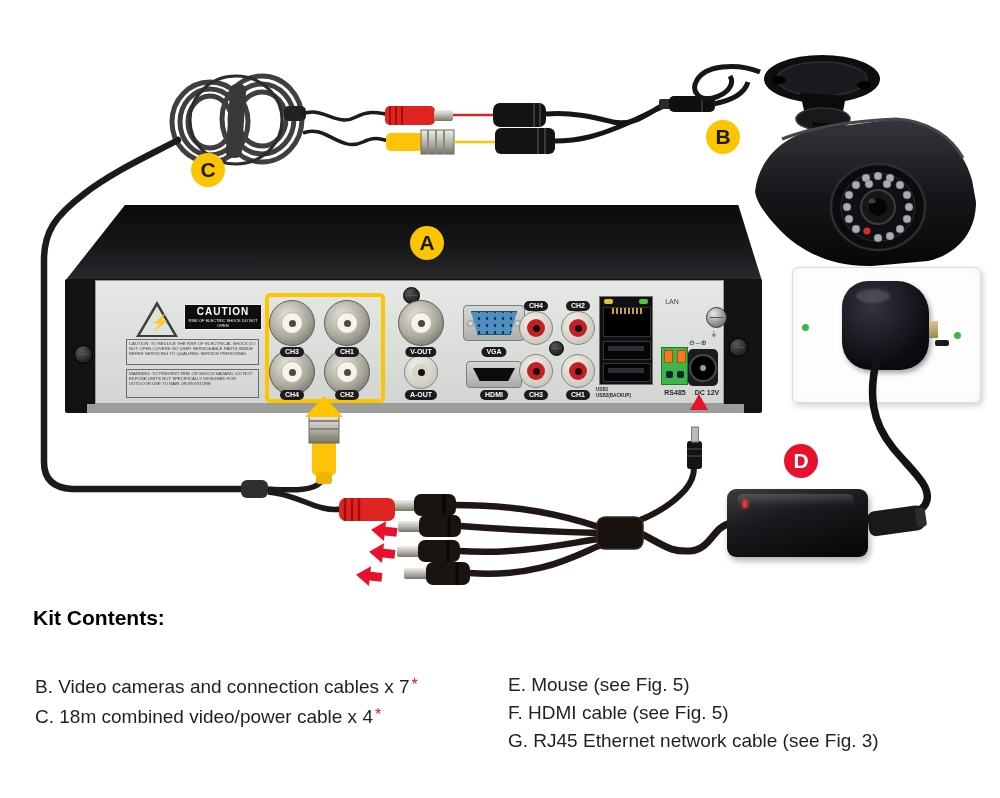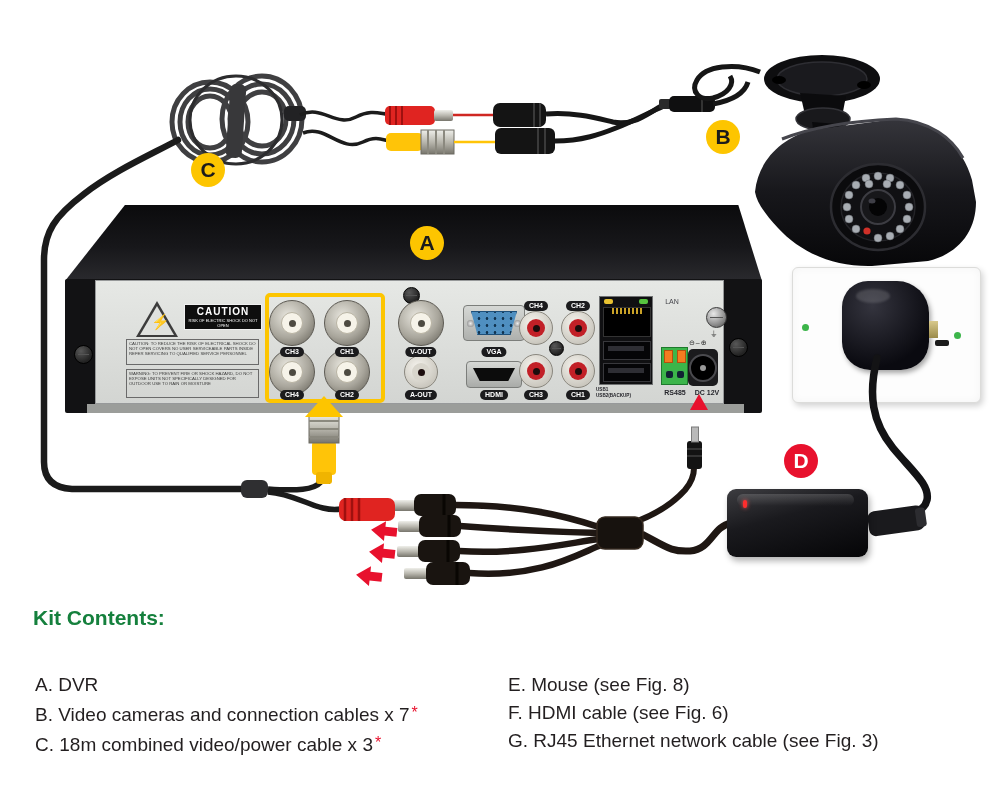--- a/index.html
+++ b/index.html
@@ -94,21 +94,21 @@
   .adaptor .led{position:absolute;left:16px;top:11px;width:4px;height:8px;background:#ff2d2d;border-radius:2px;box-shadow:0 0 4px #f55;}
 
   
   .up-arrow{width:0;height:0;z-index:6;}
   .up-arrow.yellow{border-left:19px solid transparent;border-right:19px solid transparent;border-bottom:21px solid #fdc500;}
   .up-arrow.red{border-left:9px solid transparent;border-right:9px solid transparent;border-bottom:16px solid #e8112d;}
 
   .watermark{left:352px;top:386px;font-size:25px;color:rgba(125,125,125,.5);letter-spacing:.5px;z-index:6;font-family:"DejaVu Sans",sans-serif;}
 
   
-  .kit-head{left:33px;top:606px;font-size:21px;font-weight:bold;color:#15803d;}
+  .kit-head{left:33px;top:606px;font-size:21px;font-weight:bold;color:#000000;}
   .kit-col{font-size:19px;color:#231f20;line-height:28px;}
   .kit-col .star{color:#e8112d;font-size:16px;vertical-align:3px;margin-left:2px;}
   .dc-sym{display:inline-block;width:15px;height:11px;position:relative;margin:0 2px;vertical-align:-1px;}
   .dc-sym::before{content:"";position:absolute;left:1px;right:1px;top:2px;height:2.4px;background:#231f20;}
   .dc-sym::after{content:"";position:absolute;left:1px;right:1px;bottom:1px;height:2.4px;
      background:repeating-linear-gradient(90deg,#231f20 0 3.4px,transparent 3.4px 5.6px);}
 </style>
 </head>
 <body>
 
@@ -458,24 +458,23 @@
 
 
   <div class="abs badge" style="left:410px;top:226px;">A</div>
   <div class="abs badge" style="left:706px;top:120px;">B</div>
   <div class="abs badge" style="left:191px;top:153px;">C</div>
   <div class="abs badge red" style="left:784px;top:444px;">D</div>
 
   <div class="abs kit-head">Kit Contents:</div>
 
   <div class="abs kit-col" style="left:35px;top:671px;width:470px;">
-    <div><span>A. DVR</span></div>
     <div><span>B. Video cameras and connection cables x 7</span><span class="star">*</span></div>
-    <div><span>C. 18m combined video/power cable x 3</span><span class="star">*</span></div>
+    <div><span>C. 18m combined video/power cable x 4</span><span class="star">*</span></div>
   </div>
 
   <div class="abs kit-col" style="left:508px;top:671px;width:470px;">
-    <div><span>E. Mouse (see Fig. 8)</span></div>
-    <div><span>F. HDMI cable (see Fig. 6)</span></div>
+    <div><span>E. Mouse (see Fig. 5)</span></div>
+    <div><span>F. HDMI cable (see Fig. 5)</span></div>
     <div><span>G. RJ45 Ethernet network cable (see Fig. 3)</span></div>
   </div>
 
 </div>
 
 </body></html>

